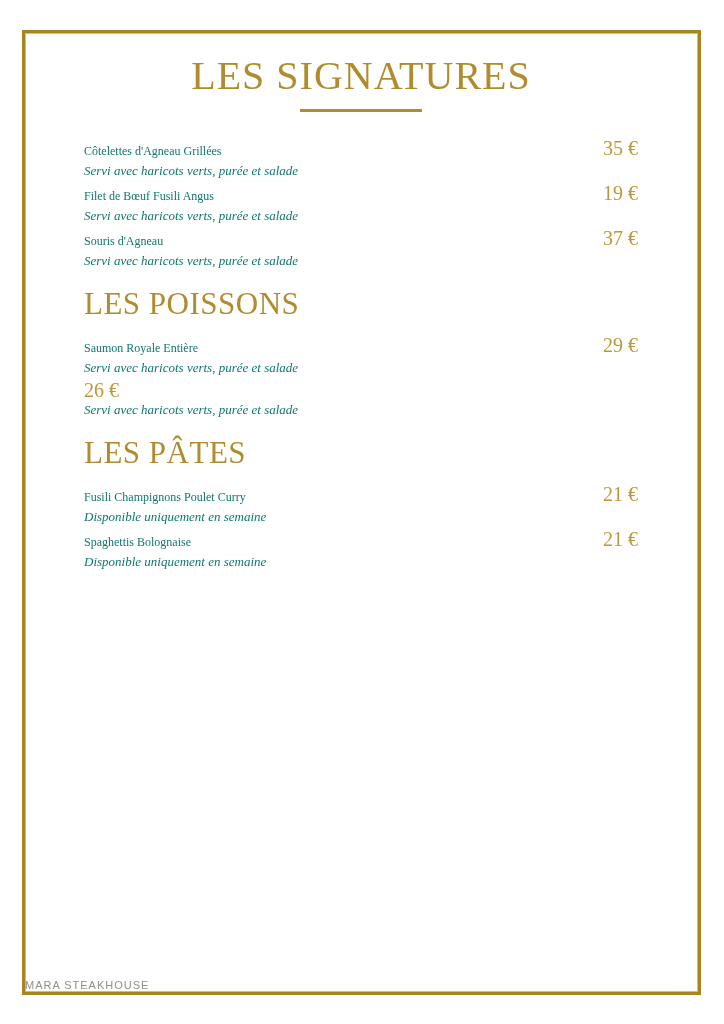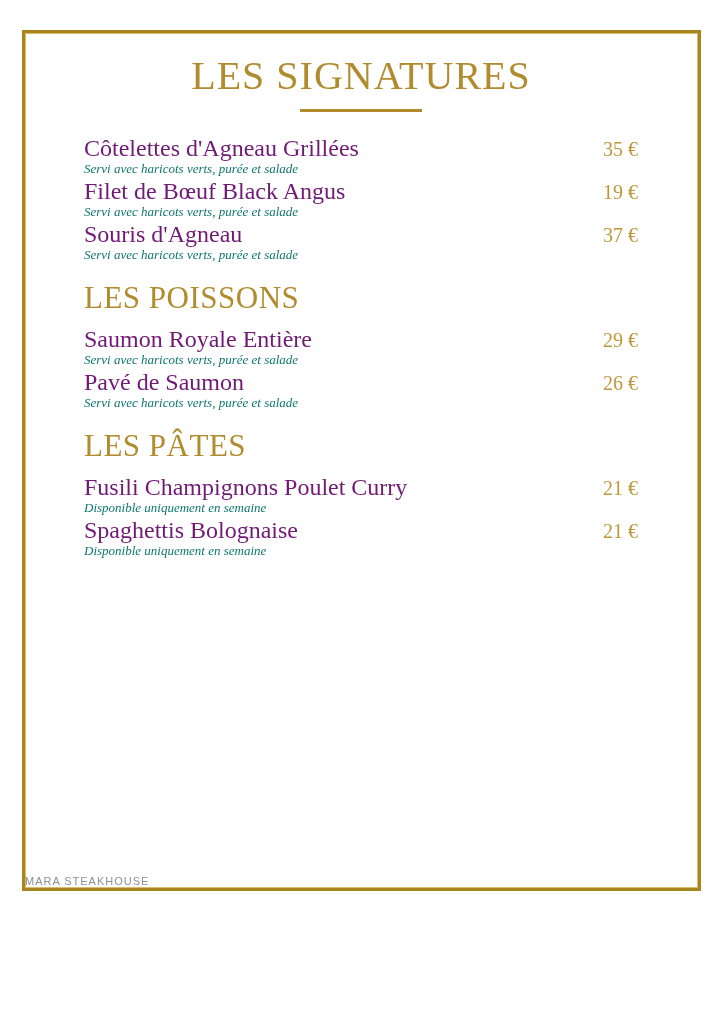--- a/index.html
+++ b/index.html
@@ -12,21 +12,21 @@
     height: 1024px;
     position: relative;
     font-family: "Liberation Serif", serif;
     -webkit-font-smoothing: antialiased;
   }
   .page-frame {
     position: absolute;
     left: 22px;
     top: 30px;
     width: 679px;
-    height: 861px;
+    height: 965px;
     box-sizing: border-box;
     border: 3px solid #a8861f;
     box-shadow: inset 0 0 0 1px #d9bd68;
     background: #ffffff;
   }
   .content {
     position: relative;
     height: 100%;
     box-sizing: border-box;
     padding: 0 60px 0 59px;
@@ -60,22 +60,22 @@
   .menu-item {
     margin-bottom: 4px;
   }
   .item-row {
     display: flex;
     justify-content: space-between;
     align-items: baseline;
     line-height: 23px;
   }
   .item-name {
-    font-size: 24px;
-    color: #701a75;
+    font-size: 12px;
+    color: #0f766e;
   }
   .item-price {
     font-size: 20px;
     color: #bd9739;
     white-space: nowrap;
     text-align: right;
   }
   .item-desc {
     font-size: 13px;
     font-style: italic;
@@ -106,21 +106,21 @@
     <div class="section section-first">
       <div class="menu-item">
         <div class="item-row">
           <span class="item-name">Côtelettes d'Agneau Grillées</span>
           <span class="item-price">35 €</span>
         </div>
         <div class="item-desc">Servi avec haricots verts, purée et salade</div>
       </div>
       <div class="menu-item">
         <div class="item-row">
-          <span class="item-name">Filet de Bœuf Black Angus</span>
+          <span class="item-name">Filet de Bœuf Fusili Angus</span>
           <span class="item-price">19 €</span>
         </div>
         <div class="item-desc">Servi avec haricots verts, purée et salade</div>
       </div>
       <div class="menu-item">
         <div class="item-row">
           <span class="item-name">Souris d'Agneau</span>
           <span class="item-price">37 €</span>
         </div>
         <div class="item-desc">Servi avec haricots verts, purée et salade</div>
@@ -131,21 +131,20 @@
       <h2 class="section-heading">LES POISSONS</h2>
       <div class="menu-item">
         <div class="item-row">
           <span class="item-name">Saumon Royale Entière</span>
           <span class="item-price">29 €</span>
         </div>
         <div class="item-desc">Servi avec haricots verts, purée et salade</div>
       </div>
       <div class="menu-item">
         <div class="item-row">
-          <span class="item-name">Pavé de Saumon</span>
           <span class="item-price">26 €</span>
         </div>
         <div class="item-desc">Servi avec haricots verts, purée et salade</div>
       </div>
     </div>
 
     <div class="section">
       <h2 class="section-heading">LES PÂTES</h2>
       <div class="menu-item">
         <div class="item-row">

